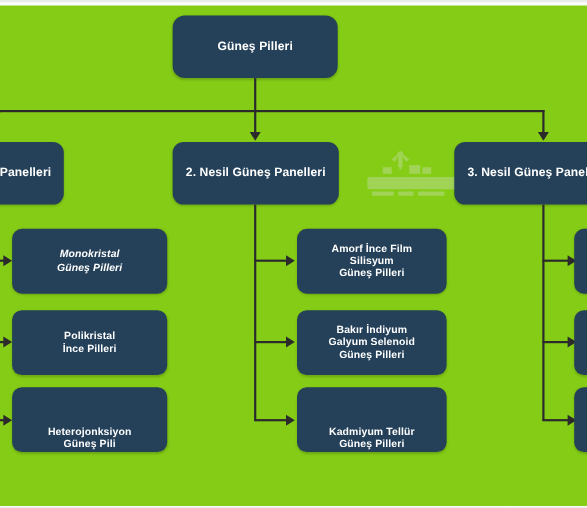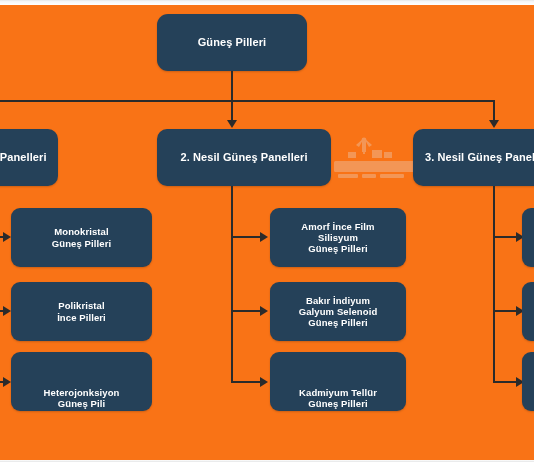--- a/index.html
+++ b/index.html
@@ -8,21 +8,21 @@
     background: #ffffff;
   }
   body {
     font-family: "Liberation Sans", "DejaVu Sans", sans-serif;
   }
   #canvas {
     position: relative;
     width: 534px;
     height: 462px;
     overflow: hidden;
-    background: #f97316;
+    background: #84cc16;
   }
   
   #top-strip {
     position: absolute;
     left: 0; top: 0;
     width: 534px;
     height: 5px;
     background: linear-gradient(to bottom, #f2f3f5 0%, #fbfbfc 60%, #ffffff 100%);
     border-top: 1px solid #e9eaec;
     box-sizing: border-box;
@@ -61,21 +61,21 @@
     font-size: 11px;
     border-radius: 11px;
   }
   .gen {
     top: 129px;
     height: 57px;
     font-size: 11px;
     border-radius: 10px;
   }
   .gen-1 { left: -92px; width: 150px; }
-  .gen-2 { left: 157px; width: 174px; }
+  .gen-2 { left: 157px; width: 151px; }
   .gen-3 { left: 413px; width: 151px; }
 
   .leaf {
     font-size: 9.5px;
     border-radius: 9px;
   }
   .leaf-left  { left: 11px;  width: 141px; }
   .leaf-mid   { left: 270px; width: 136px; }
   .leaf-right { left: 522px; width: 140px; }
 
@@ -168,21 +168,21 @@
   </div>
 
   <div class="line h" style="left:-27px; top:236px; width:35px;"></div>
   <div class="arrow-right" style="left:3px; top:232px;"></div>
   <div class="line h" style="left:-27px; top:310px; width:35px;"></div>
   <div class="arrow-right" style="left:3px; top:306px;"></div>
   <div class="line h" style="left:-27px; top:381px; width:35px;"></div>
   <div class="arrow-right" style="left:3px; top:377px;"></div>
 
   <div class="node leaf leaf-left row-1">
-    <span class="label" style="white-space:pre-line;">Monokristal
+    <span class="label" style="white-space:pre-line;font-style:italic;">Monokristal
 Güneş Pilleri</span>
   </div>
   <div class="node leaf leaf-left row-2">
     <span class="label" style="white-space:pre-line;">Polikristal
 İnce Pilleri</span>
   </div>
   <div class="node leaf leaf-left row-3">
     <span class="label" style="white-space:pre-line;">Heterojonksiyon
 Güneş Pili</span>
   </div>

